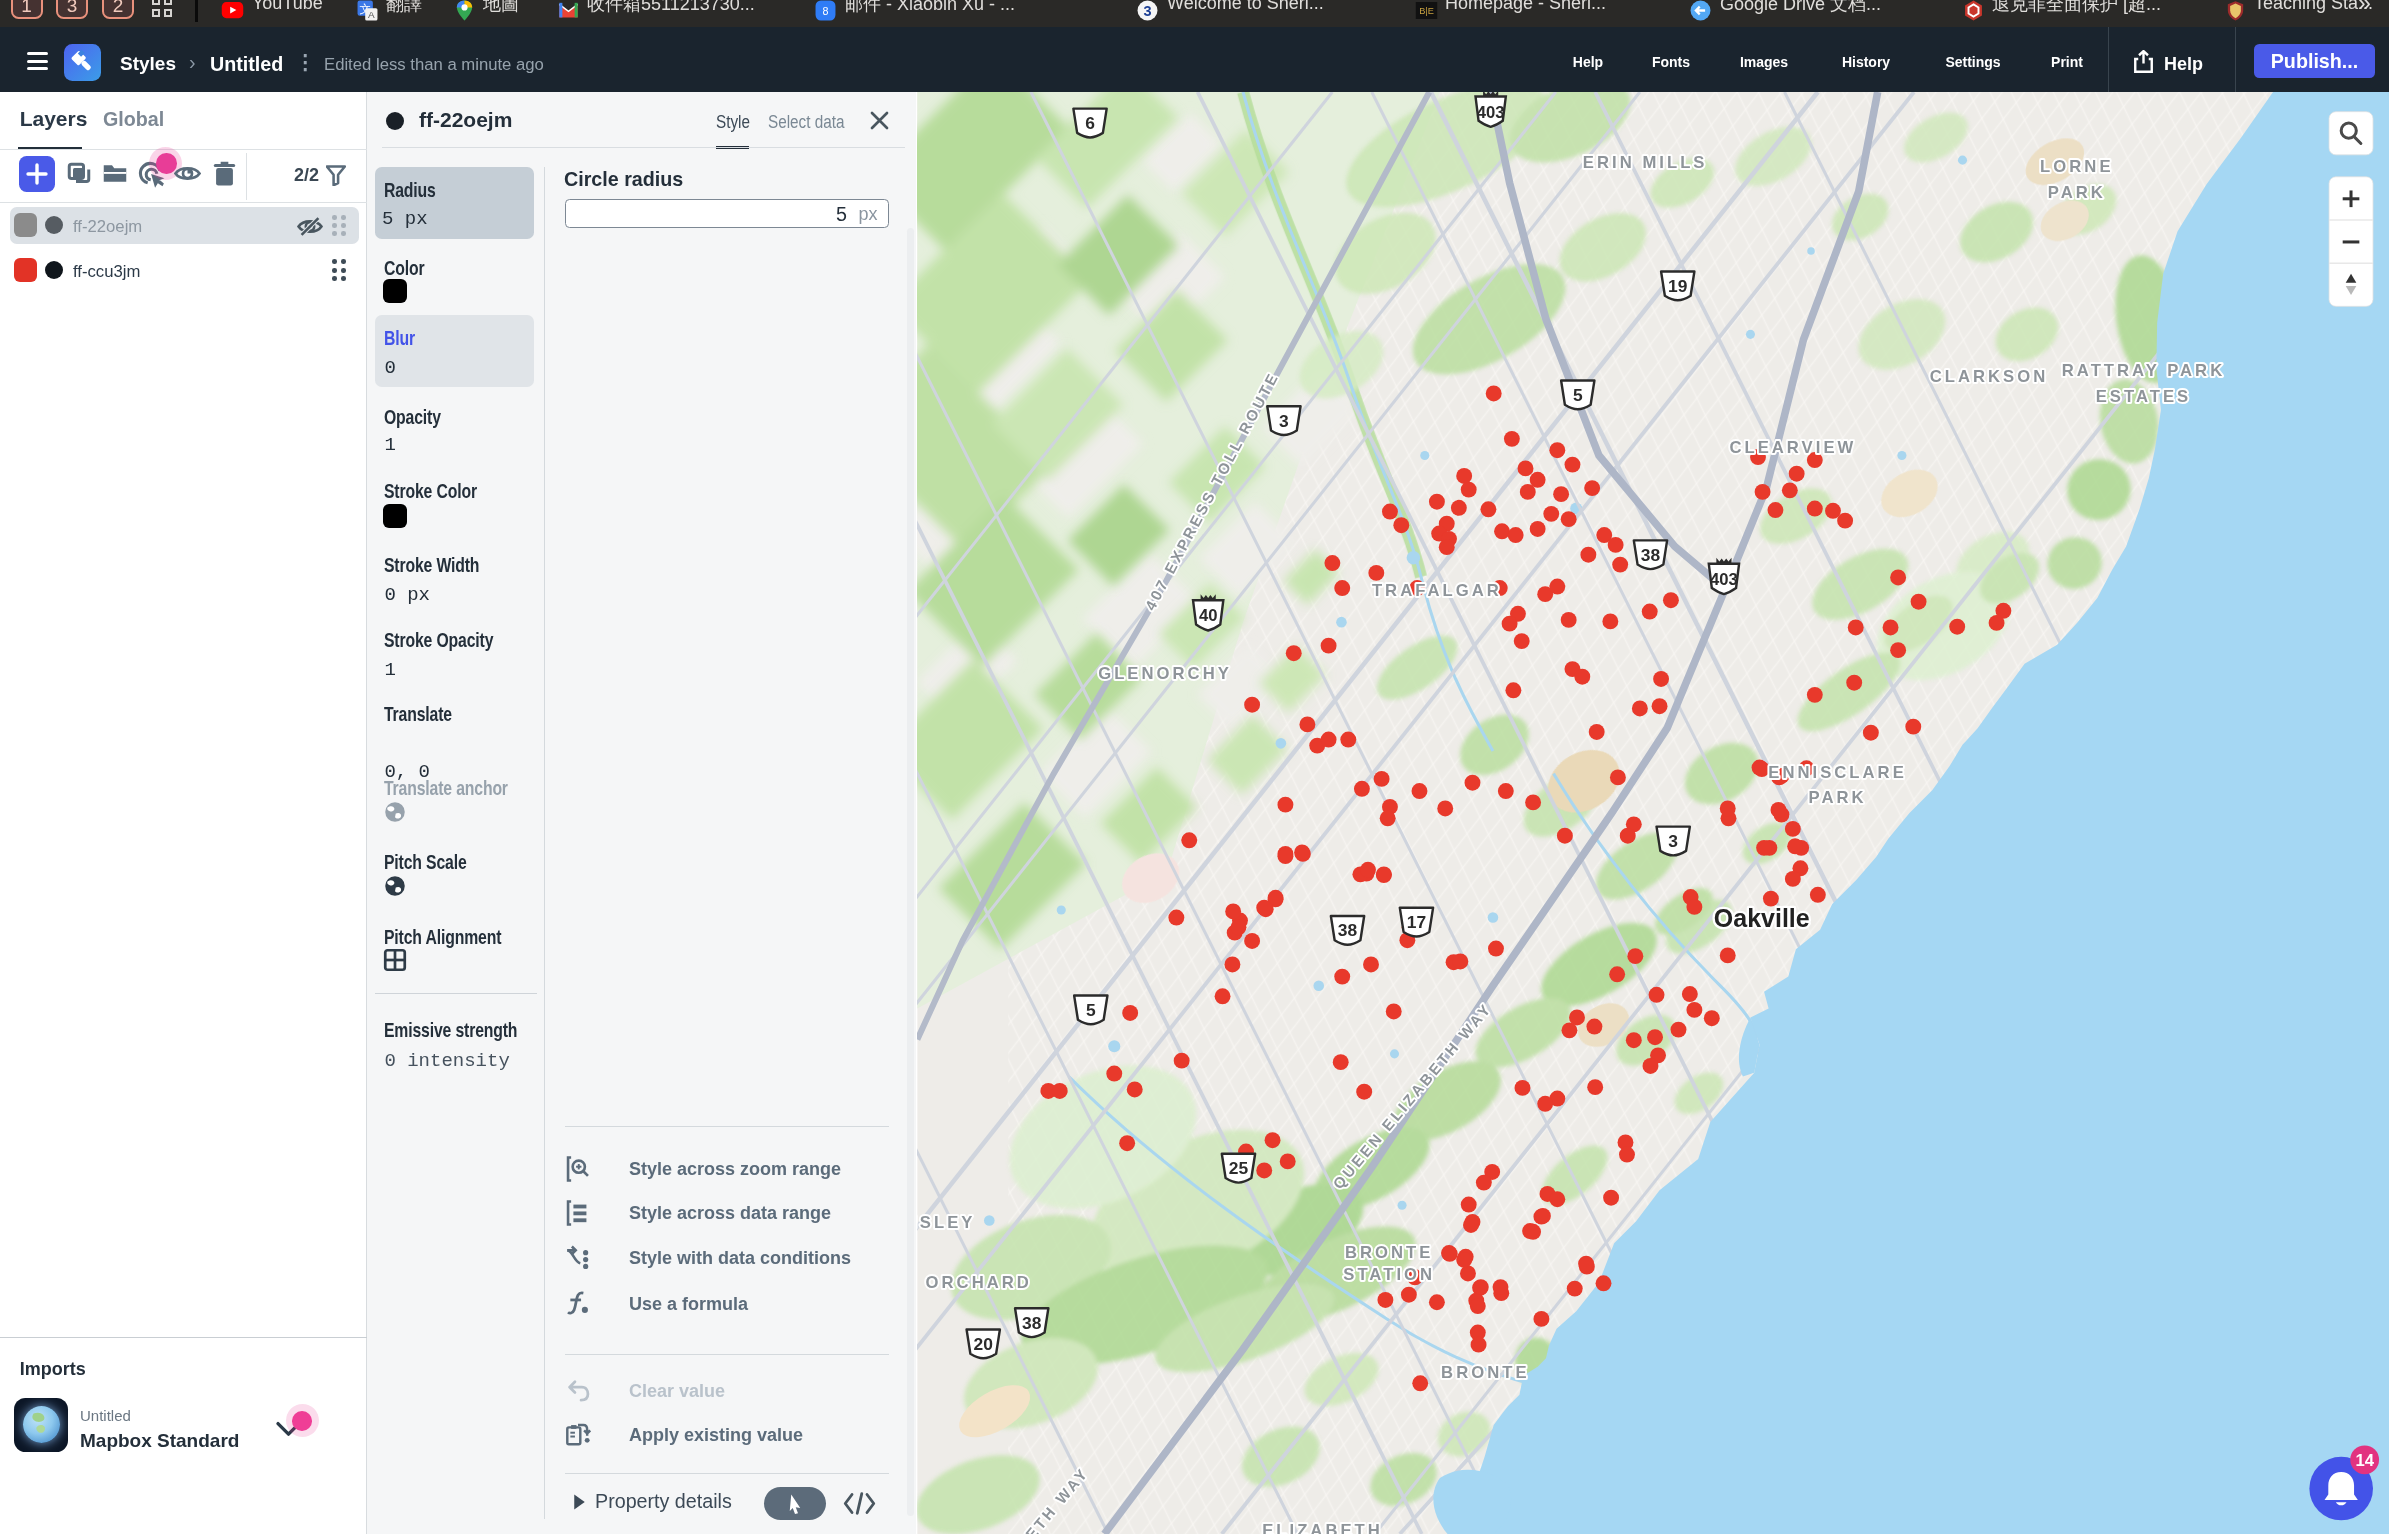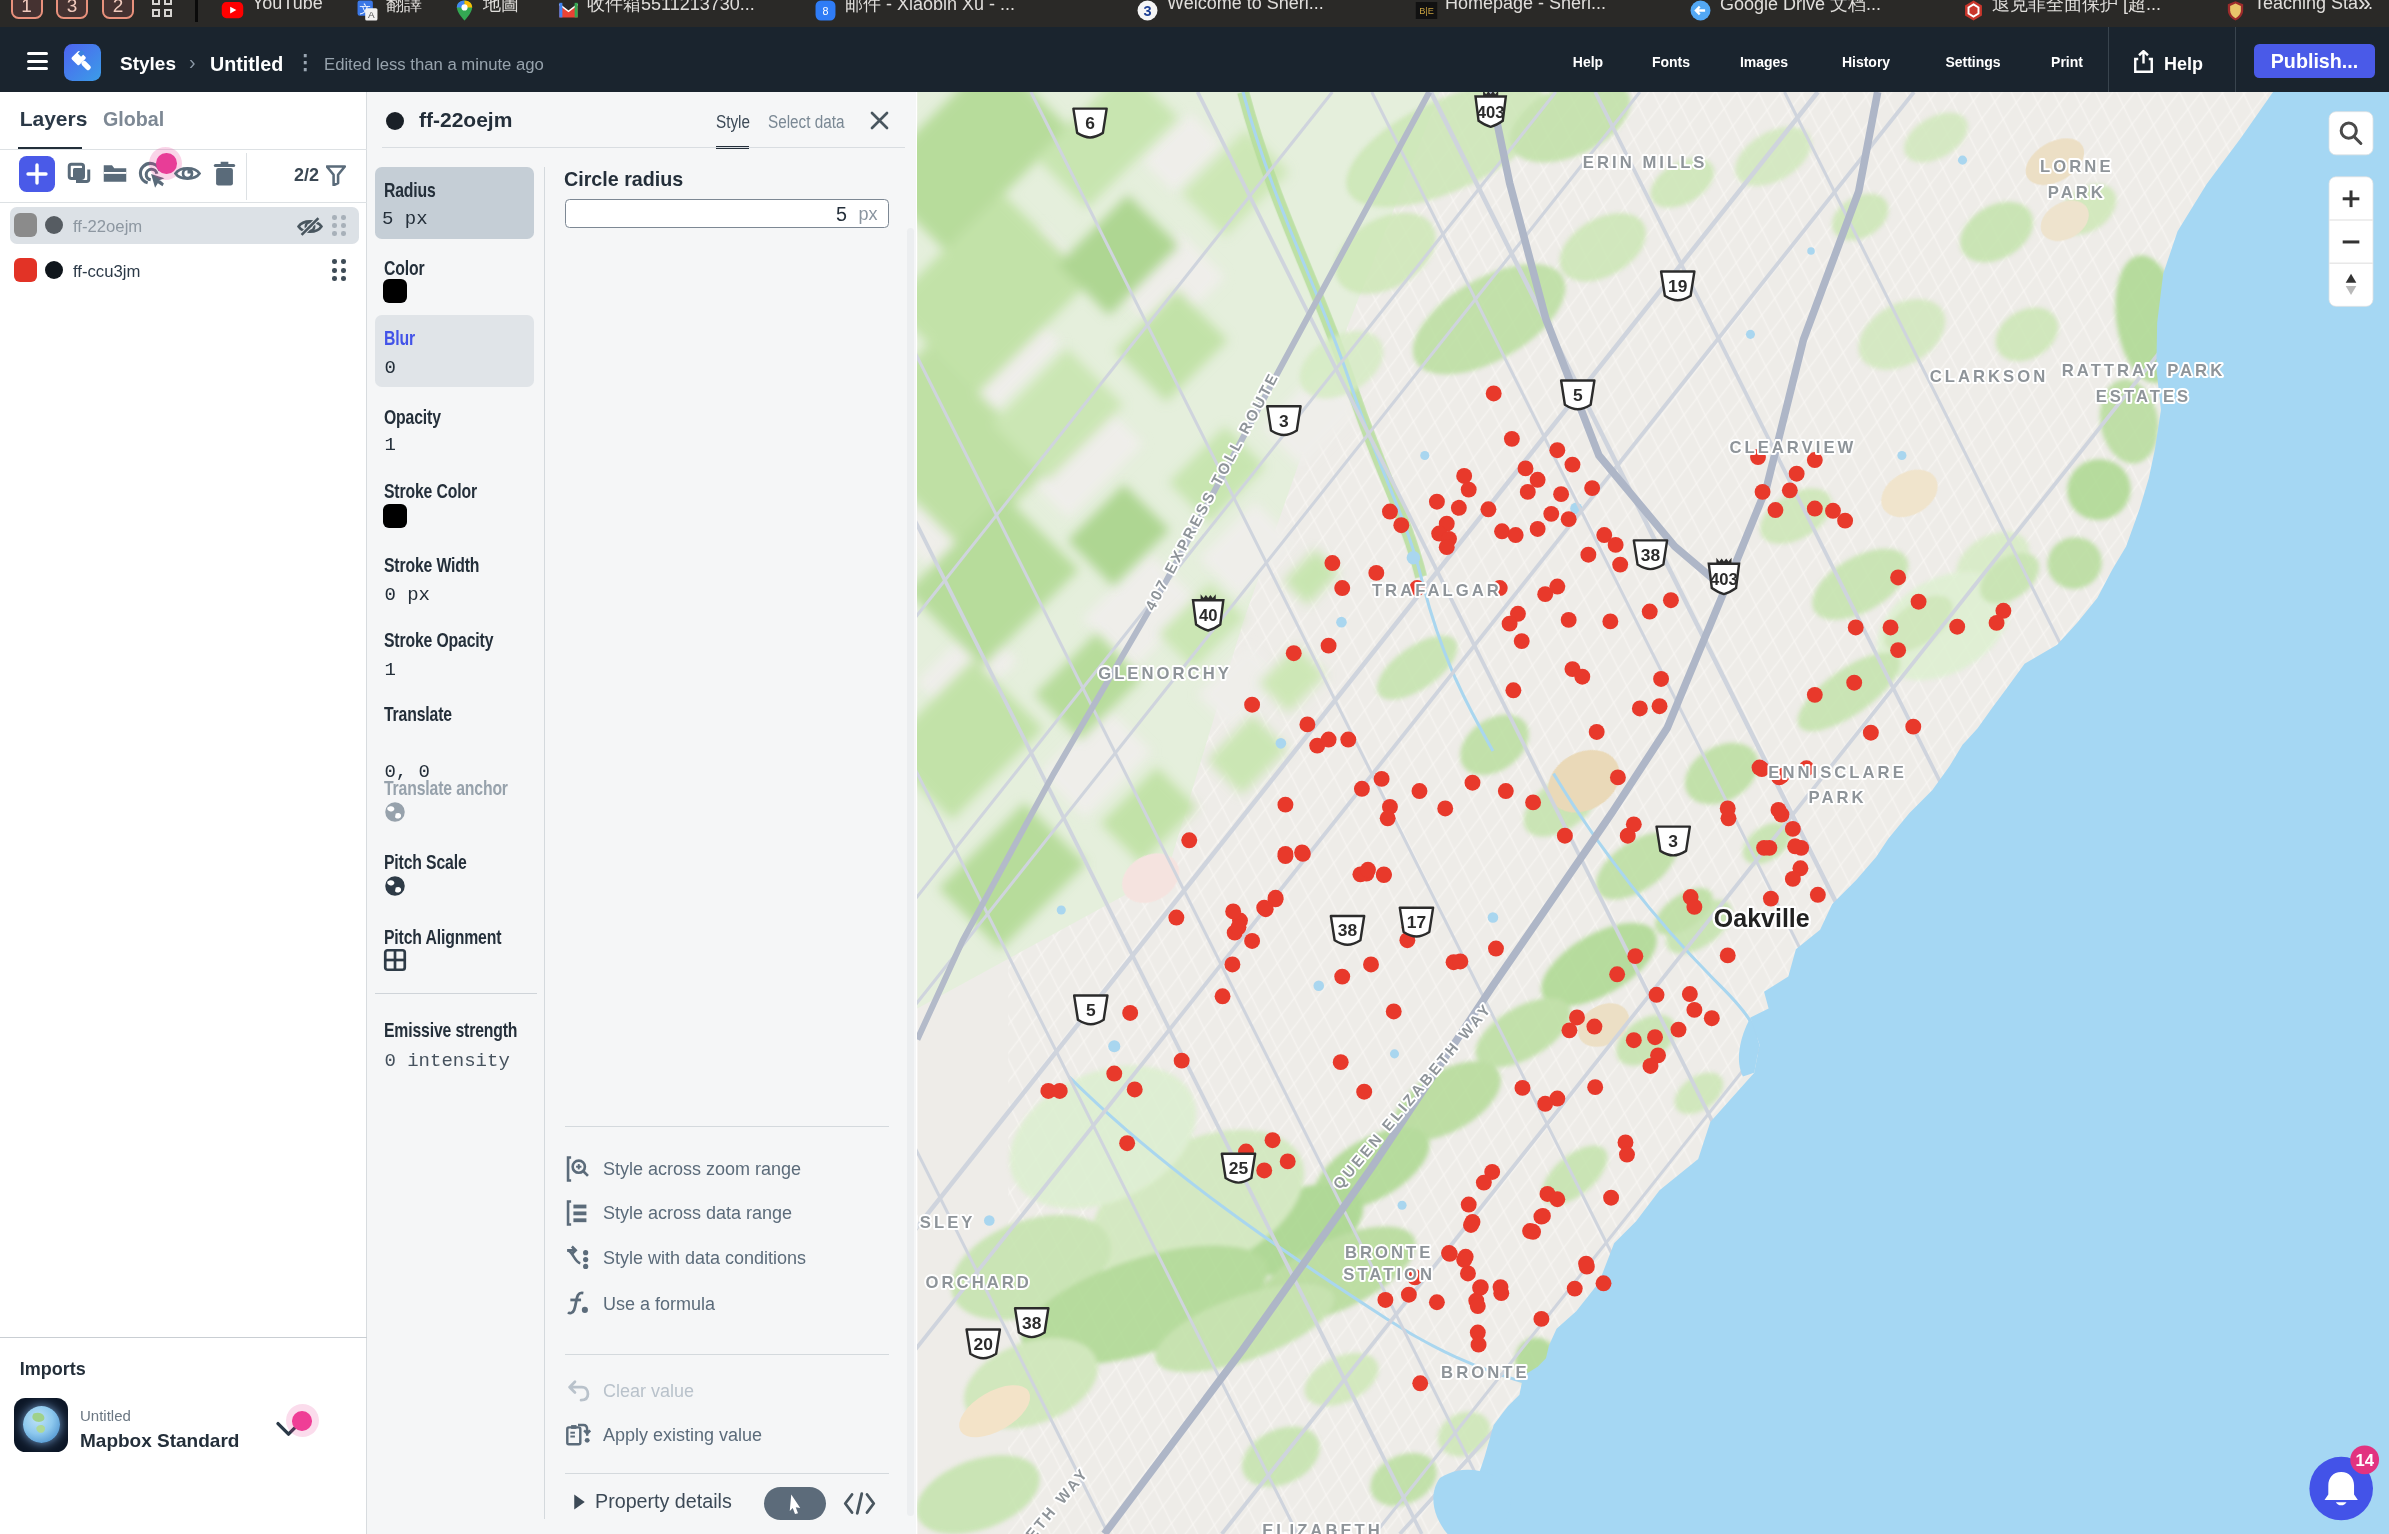--- a/index.html
+++ b/index.html
@@ -7,21 +7,21 @@
 #bookmarks { position:absolute; left:0; top:0; width:2389px; height:27px; background:#2a2927; overflow:hidden; }
 #bookmarks .bi { position:absolute; top:-13px; height:33px; display:flex; align-items:center; color:#e0dedb; font-size:18px; white-space:nowrap; }
 #header { position:absolute; left:0; top:27px; width:2389px; height:65px; background:#1a242e; }
 #sidebar { position:absolute; left:0; top:92px; width:367px; height:1442px; background:#ffffff; border-right:0.8px solid #d8dcdf; }
 #stylepanel { position:absolute; left:367px; top:92px; width:549px; height:1442px; background:#f5f6f7; }
 #map { position:absolute; left:917px; top:92px; width:1473px; height:1442px; }
 .hmenu { position:absolute; top:27px; color:#ffffff; font-size:14px; font-weight:700; transform:translateX(-50%); }
 .mono { font-family:"Liberation Mono",monospace; }
 .plab { font-size:20.5px; font-weight:700; color:#242f3a; letter-spacing:-0.2px; transform:scaleX(0.77); transform-origin:0 0; white-space:nowrap; }
 .pval { font-family:"Liberation Mono",monospace; font-size:19px; color:#242f3a; }
-.arow { font-size:18px; font-weight:400; color:#5b6b7a; white-space:nowrap; }
+.arow { font-size:18px; font-weight:700; color:#5b6b7a; white-space:nowrap;margin-left:26px; }
 
 </style></head><body>
 <div id="bookmarks">
 <div class="abs" style="left:10.6px;top:-13px;width:32px;height:32px;border:2.3px solid #e8917c;border-radius:7.6px;background:#453231;color:#f0c9bc;font-size:19px;display:flex;align-items:flex-end;justify-content:center">1</div>
 <div class="abs" style="left:56px;top:-13px;width:32px;height:32px;border:2.3px solid #e8917c;border-radius:7.6px;background:#453231;color:#f0c9bc;font-size:19px;display:flex;align-items:flex-end;justify-content:center">3</div>
 <div class="abs" style="left:102px;top:-13px;width:32px;height:32px;border:2.3px solid #e8917c;border-radius:7.6px;background:#453231;color:#f0c9bc;font-size:19px;display:flex;align-items:flex-end;justify-content:center">2</div>
 <div class="abs" style="left:152px;top:-3px;width:23px;height:23px">
       <div class="abs" style="left:0;top:0;width:8.3px;height:8.3px;border:2.3px solid #d6d4d1"></div>
       <div class="abs" style="left:12px;top:0;width:8.3px;height:8.3px;border:2.3px solid #d6d4d1"></div>
       <div class="abs" style="left:0;top:12px;width:8.3px;height:8.3px;border:2.3px solid #d6d4d1"></div>

